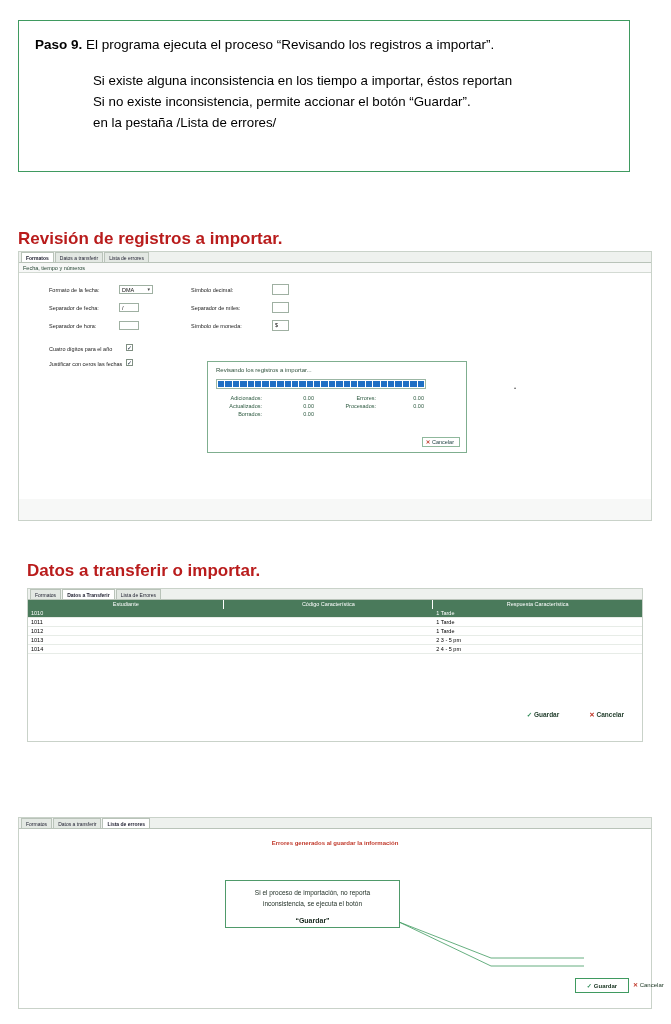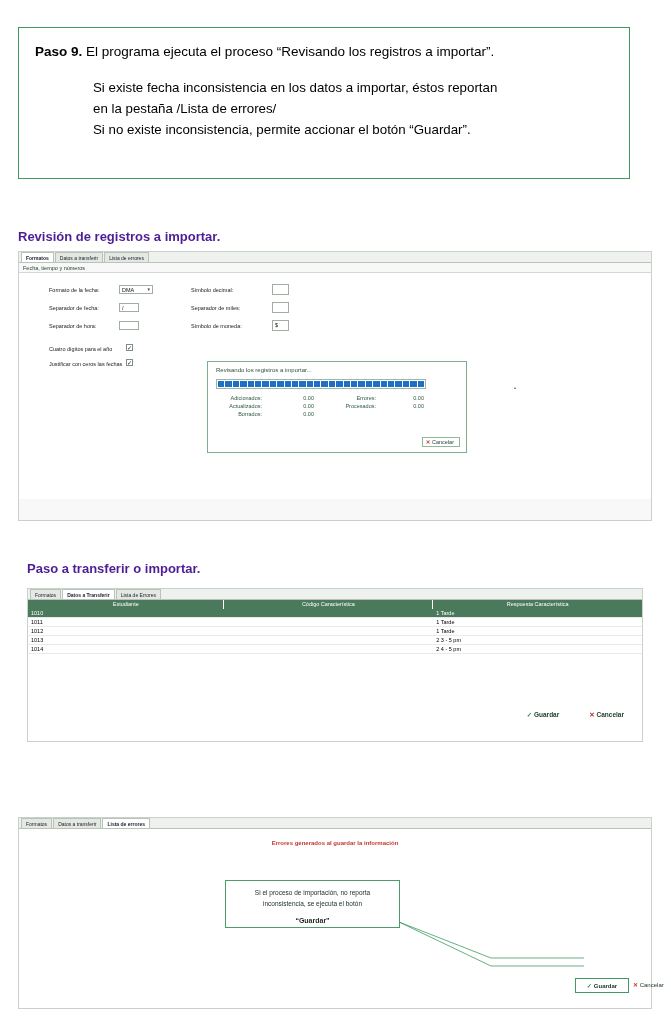--- a/index.html
+++ b/index.html
@@ -19,21 +19,21 @@
     position: relative;
     width: 671px;
     height: 1024px;
     padding: 0;
   }
 
   
   .step-box {
     position: absolute;
     left: 18px;
-    top: 27px;
+    top: 20px;
     width: 612px;
     height: 152px;
     border: 1px solid #3f9a60;
     box-sizing: border-box;
     background: #ffffff;
   }
   .step-inner {
     padding: 14px 16px 10px 16px;
   }
   .step-line1 {
@@ -48,23 +48,23 @@
     margin-top: 16px;
     margin-left: 58px;
     font-size: 13.3px;
     line-height: 21px;
   }
   .step-body div { white-space: nowrap; }
 
   
   .caption {
     position: absolute;
-    font-size: 13px;
+    font-size: 17px;
     font-weight: bold;
-    color: #4c1d95;
+    color: #b91c1c;
     white-space: nowrap;
   }
   #cap-1 { left: 18px; top: 229px; }
   #cap-2 { left: 27px; top: 561px; }
   #cap-3 { left: 18px; top: 791px; }
 
   
   .shot {
     position: absolute;
     background: #ffffff;
@@ -342,23 +342,23 @@
 
 <div class="page">
 
   <div class="step-box">
     <div class="step-inner">
       <div class="step-line1">
         <span class="step-label">Paso 9.</span>
         <span>El programa ejecuta el proceso “Revisando los registros a importar”.</span>
       </div>
       <div class="step-body">
-        <div>Si existe fecha inconsistencia en los datos a importar, éstos reportan</div>
+        <div>Si existe alguna inconsistencia en los tiempo a importar, éstos reportan</div>
+        <div>Si no existe inconsistencia, permite accionar el botón “Guardar”.</div>
         <div>en la pestaña /Lista de errores/</div>
-        <div>Si no existe inconsistencia, permite accionar el botón “Guardar”.</div>
       </div>
     </div>
   </div>
 
   <div class="caption" id="cap-1">Revisión de registros a importar.</div>
 
   <div class="shot" id="shot1">
     <div class="tabbar">
       <div class="tab active">Formatos</div>
       <div class="tab">Datos a transferir</div>
@@ -445,21 +445,21 @@
         </div>
         <div class="dlg-cancel">
           <span class="x-red">✕</span>
           <span>Cancelar</span>
         </div>
       </div>
       <div class="dot">•</div>
     </div>
   </div>
 
-  <div class="caption" id="cap-2">Paso a transferir o importar.</div>
+  <div class="caption" id="cap-2">Datos a transferir o importar.</div>
 
   <div class="shot" id="shot2">
     <div class="tabbar">
       <div class="tab">Formatos</div>
       <div class="tab active">Datos a Transferir</div>
       <div class="tab">Lista de Errores</div>
     </div>
     <div class="grid-head">
       <div class="gh c1">Estudiante</div>
       <div class="gh c2">Código Característica</div>

